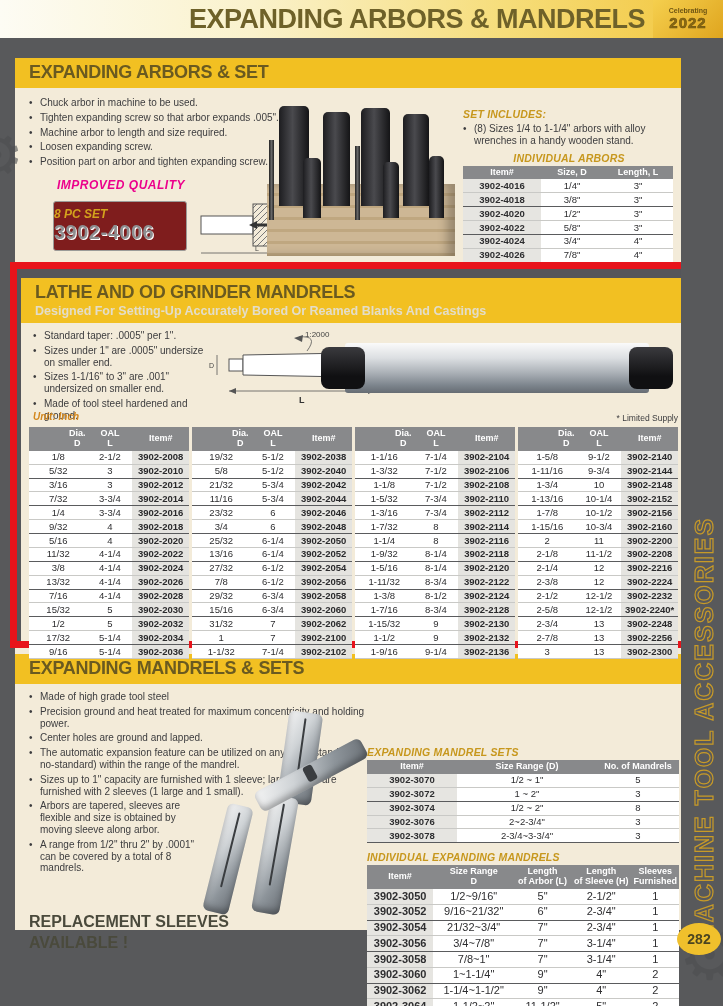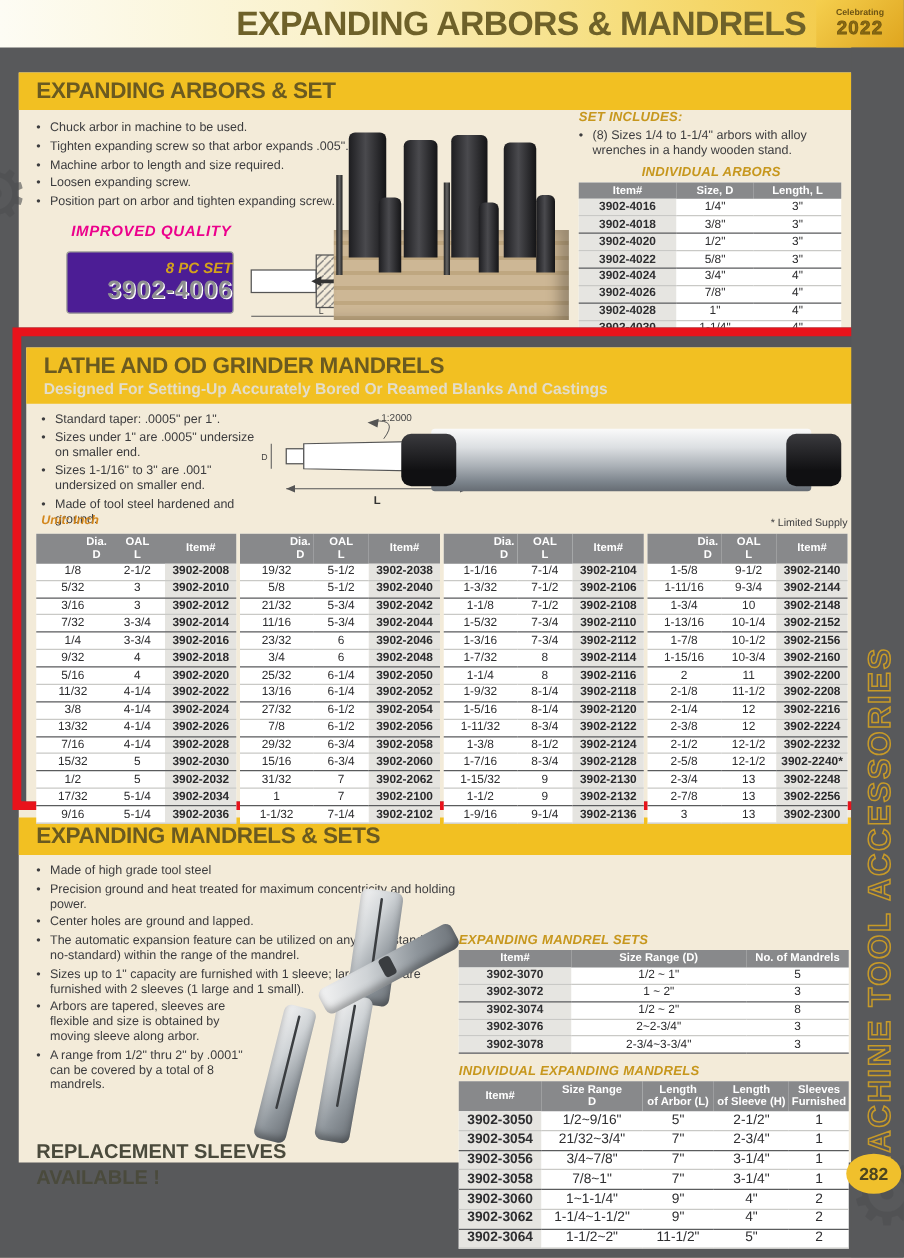--- a/index.html
+++ b/index.html
@@ -33,26 +33,26 @@
   table { border-collapse:collapse; background:#fff; }
   th { background:#88898b; color:#fff; font-size:9px; font-weight:bold; white-space:pre-line;
        padding:2px 2px; line-height:1.1; }
   td { font-size:9.5px; color:#2e2e30; text-align:center; padding:0.5px 2px;
        border-bottom:1px solid #c9c9c6; line-height:1.25; }
 
   
   .s1-body { position:relative; height:172px; }
   .s1-left { position:absolute; left:14px; top:6px; width:300px; }
   .improved { color:#ec008c; font-weight:bold; font-style:italic; font-size:12px; letter-spacing:0.5px; margin:10px 0 0 28px; }
-  .setbox { position:absolute; left:38px; top:113px; width:134px; height:50px; background:#4c1d95;
-    border:1px solid #9b9b98; border-radius:3px; text-align:right; padding-top:5px; }
+  .setbox { position:absolute; left:38px; top:113px; width:134px; height:50px; background:#7f1d1d;
+    border:1px solid #9b9b98; border-radius:3px; text-align:left; padding-top:5px; }
   .setbox .lbl { color:#d3a21d; font-weight:bold; font-style:italic; font-size:12px; }
   .setbox .itm { color:#8e8f91; font-weight:bold; font-size:20px; letter-spacing:0.5px;
     text-shadow:1px 1px 0 #fff; }
-  .s1-right { position:absolute; left:448px; top:0; width:212px; }
+  .s1-right { position:absolute; left:448px; top:20px; width:212px; }
   .arbors-table { width:210px; margin-top:2px; }
   .arbors-table td:first-child { font-weight:bold; background:#e6e5e1; }
   .arbors-table tr:nth-child(even) td { border-bottom:1.6px solid #5a5b5d; }
   .arbors-table th:nth-child(1){width:78px;} .arbors-table th:nth-child(2){width:62px;}
 
   
   .stand { position:absolute; left:242px; top:18px; width:205px; height:150px; }
   .stand .wood { position:absolute; left:10px; bottom:0; width:188px; height:72px;
     background:repeating-linear-gradient(180deg,#cdb795 0 9px,#bfa780 9px 12px);
     box-shadow:inset -8px 0 10px rgba(0,0,0,.25); }
@@ -327,20 +327,27 @@
             <th>Sleeves
 Furnished</th>
           </tr>
             </thead>
           <tbody>
               <tr>
                 <td>3902-3050</td>
                 <td>1/2~9/16"</td>
                 <td>5"</td>
                 <td>2-1/2"</td>
+                <td>1</td>
+              </tr>
+              <tr>
+                <td>3902-3052</td>
+                <td>9/16~21/32"</td>
+                <td>6"</td>
+                <td>2-3/4"</td>
                 <td>1</td>
               </tr>
               <tr>
                 <td>3902-3054</td>
                 <td>21/32~3/4"</td>
                 <td>7"</td>
                 <td>2-3/4"</td>
                 <td>1</td>
               </tr>
               <tr>

